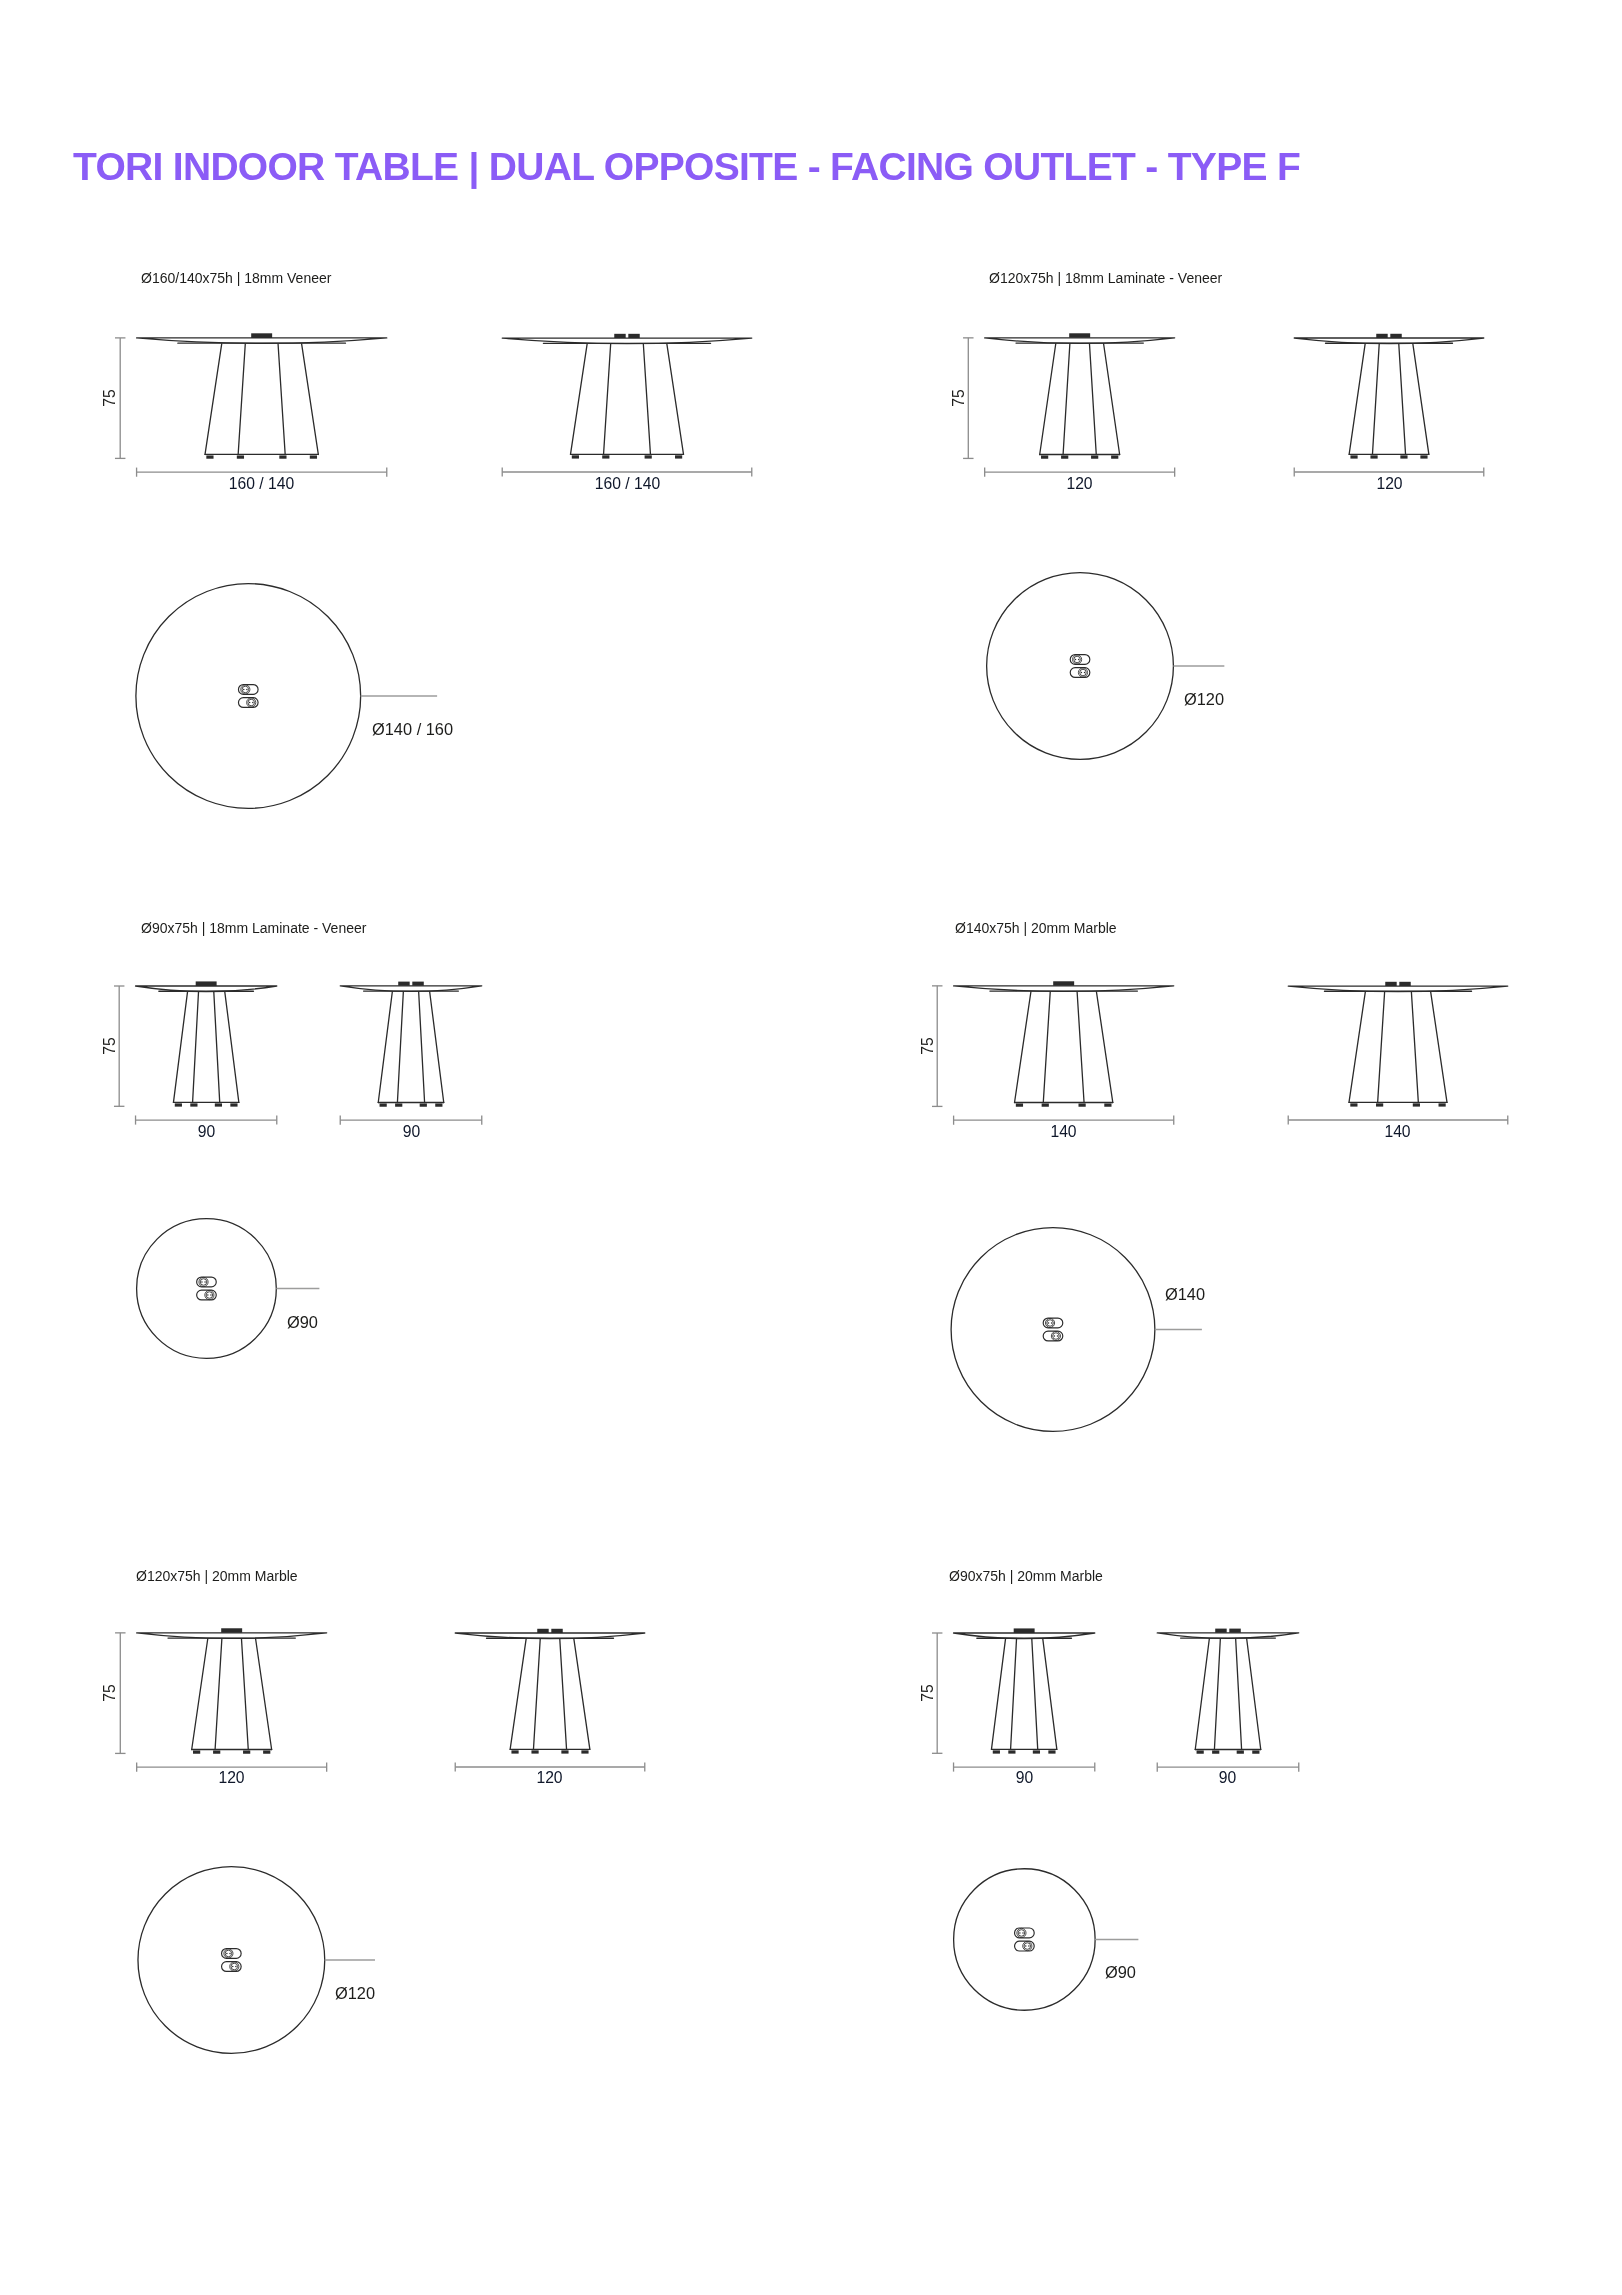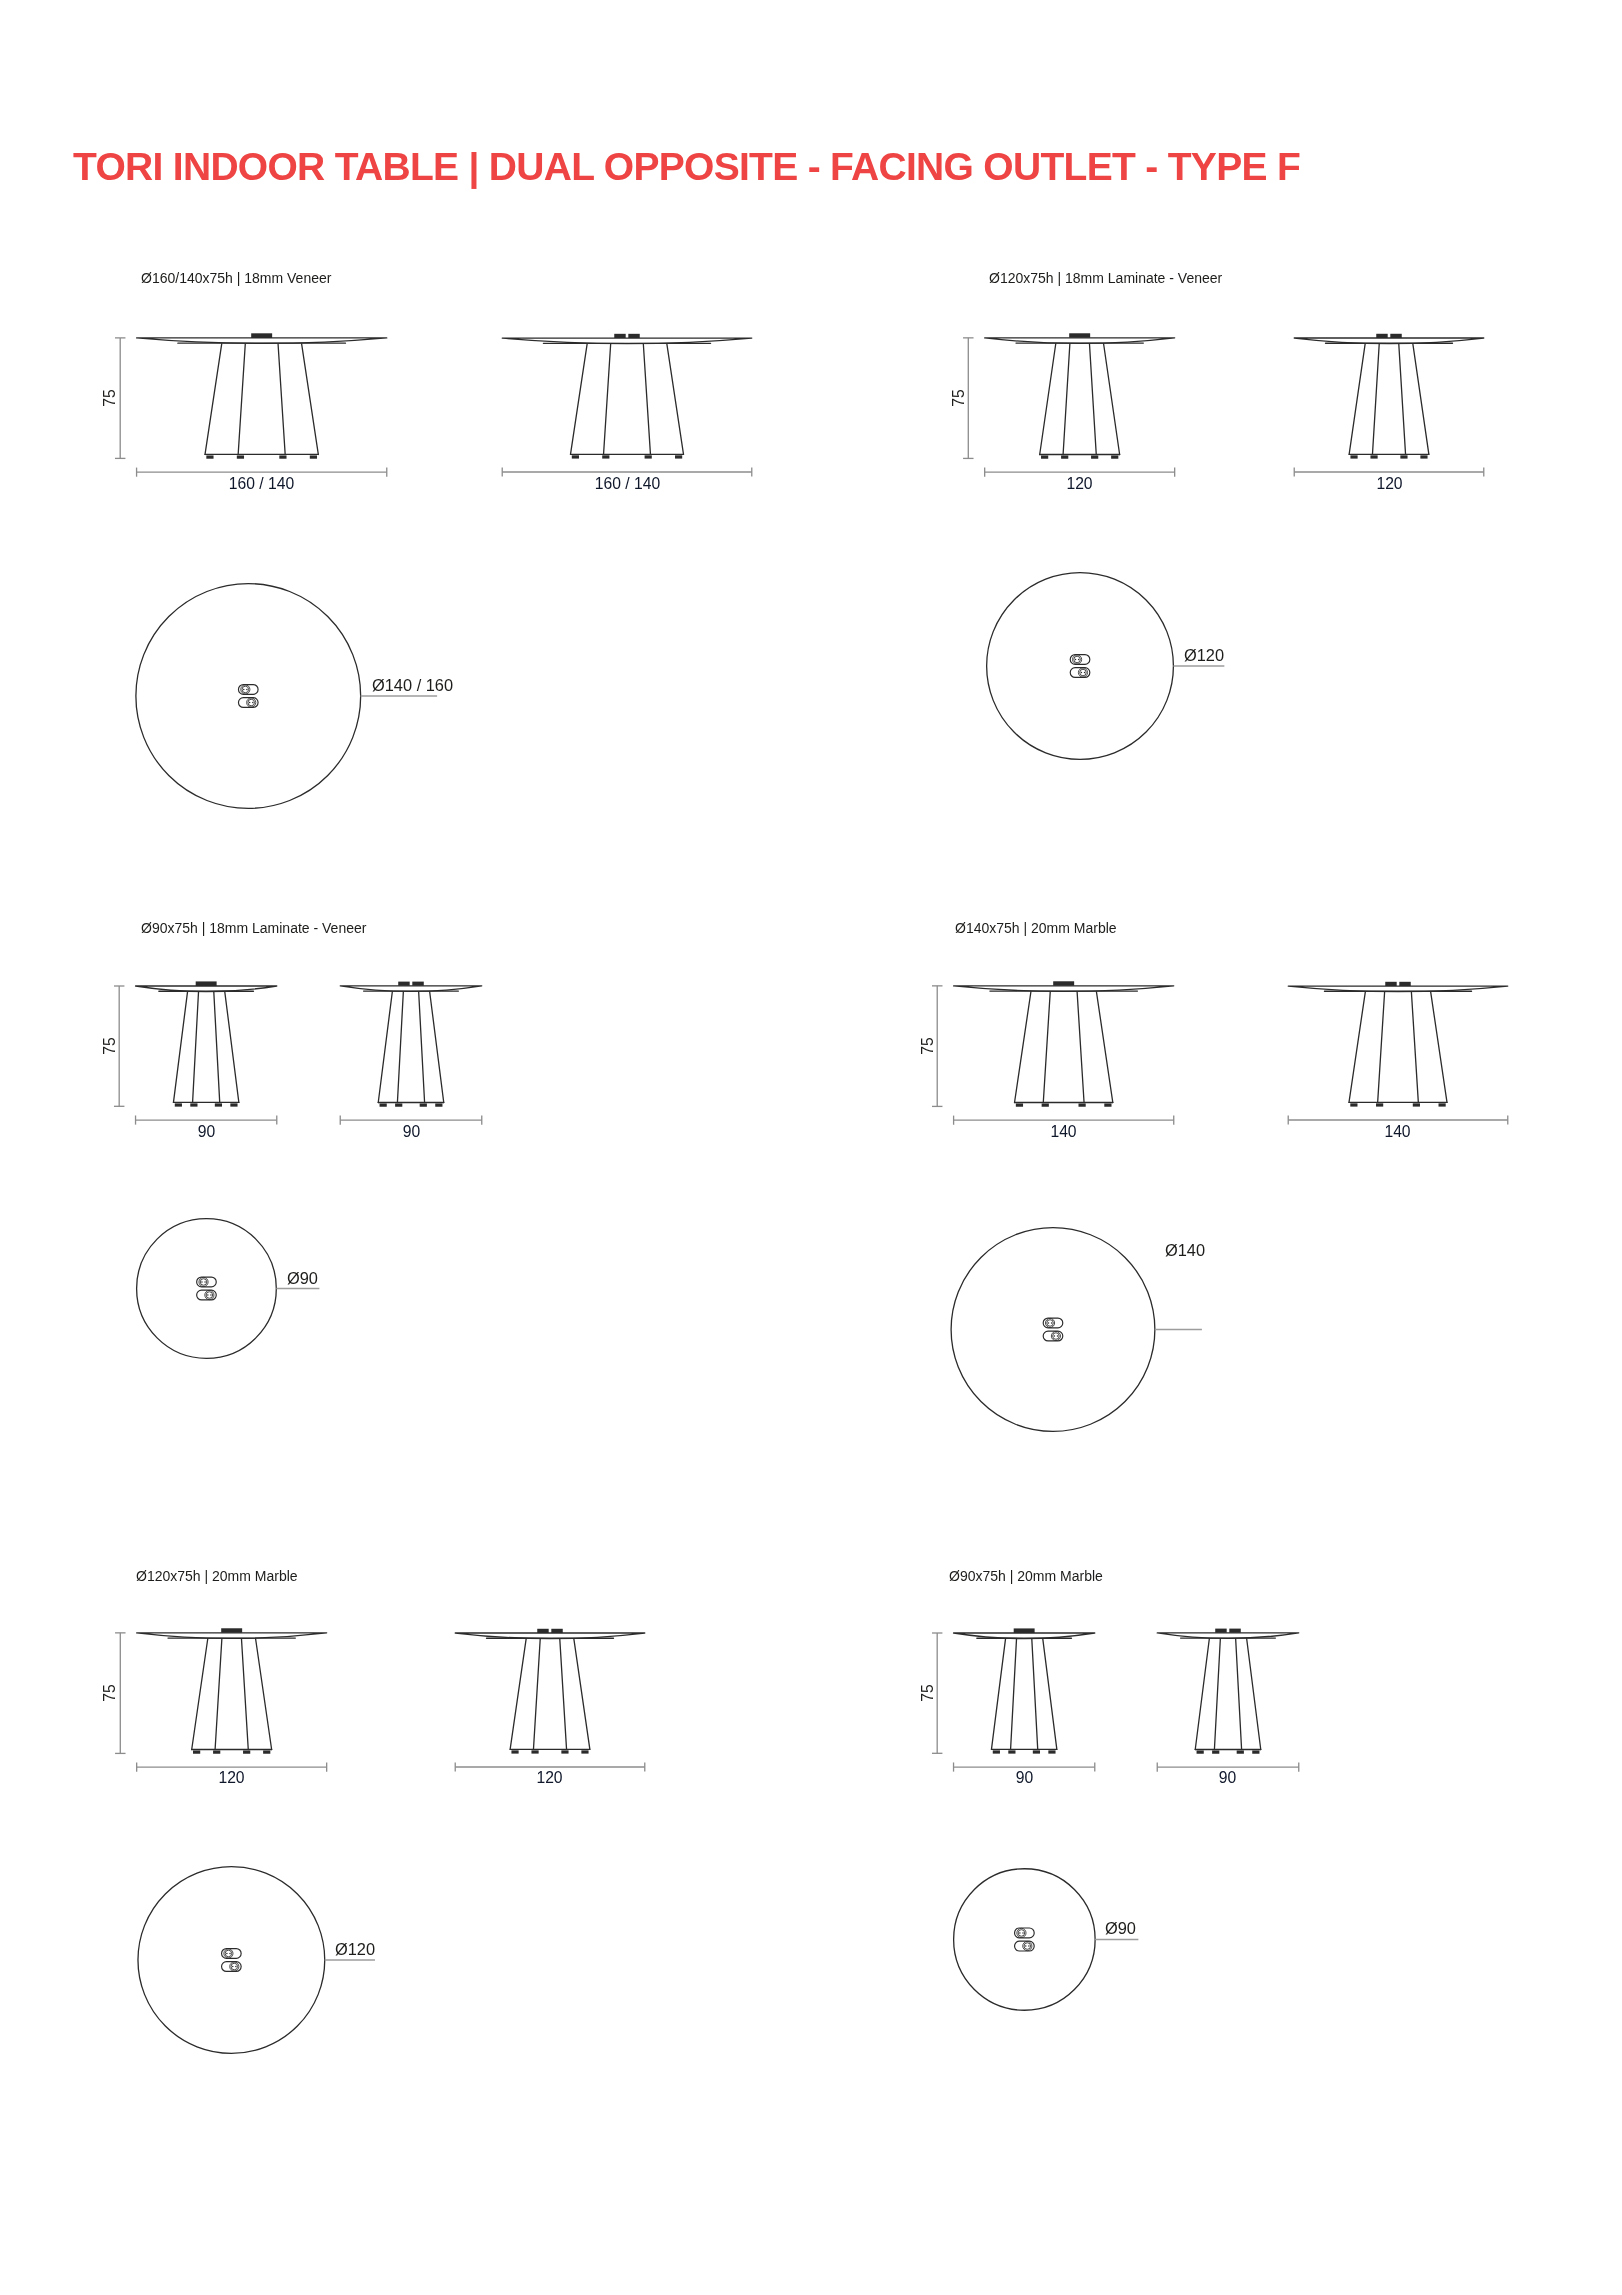--- a/index.html
+++ b/index.html
@@ -1,24 +1,24 @@
 <!DOCTYPE html>
 <html style="font-size:10.5px"><head>
 <meta charset="utf-8">
 <style>
   html,body{margin:0;padding:0;background:#ffffff;}
   .page{position:relative;width:1623px;height:2295px;background:#ffffff;overflow:hidden;
         font-family:"Liberation Sans", sans-serif;color:#1d1d1b;}
   .title{position:absolute;left:73px;top:145px;margin:0;font-size:39px;font-weight:600;
-         letter-spacing:-0.7px;white-space:nowrap;color:#ef4444;}
+         letter-spacing:-0.7px;white-space:nowrap;color:#8b5cf6;}
   .sec-title{position:absolute;font-size:14px;font-weight:400;white-space:nowrap;color:#1d1d1b;}
   .dim-w{position:absolute;width:131px;text-align:center;font-size:15.7px;color:#0f172a;}
   .dim-v{position:absolute;width:39px;text-align:center;font-size:15.7px;color:#1d1d1b;
          transform:rotate(-90deg);}
-  .dia{position:absolute;font-size:16.4px;color:#1d1d1b;white-space:nowrap;}
+  .dia{position:absolute;font-size:16.4px;color:#1d1d1b;white-space:nowrap;margin-top:44px;}
   svg.draw{position:absolute;overflow:visible;}
 </style>
 </head>
 <body>
 
 <div class="page">
 
   <h1 class="title">TORI INDOOR TABLE | DUAL OPPOSITE - FACING OUTLET - TYPE F</h1>
 
   <div class="sec-title" style="left:141px;top:270px;">Ø160/140x75h | 18mm Veneer</div>

